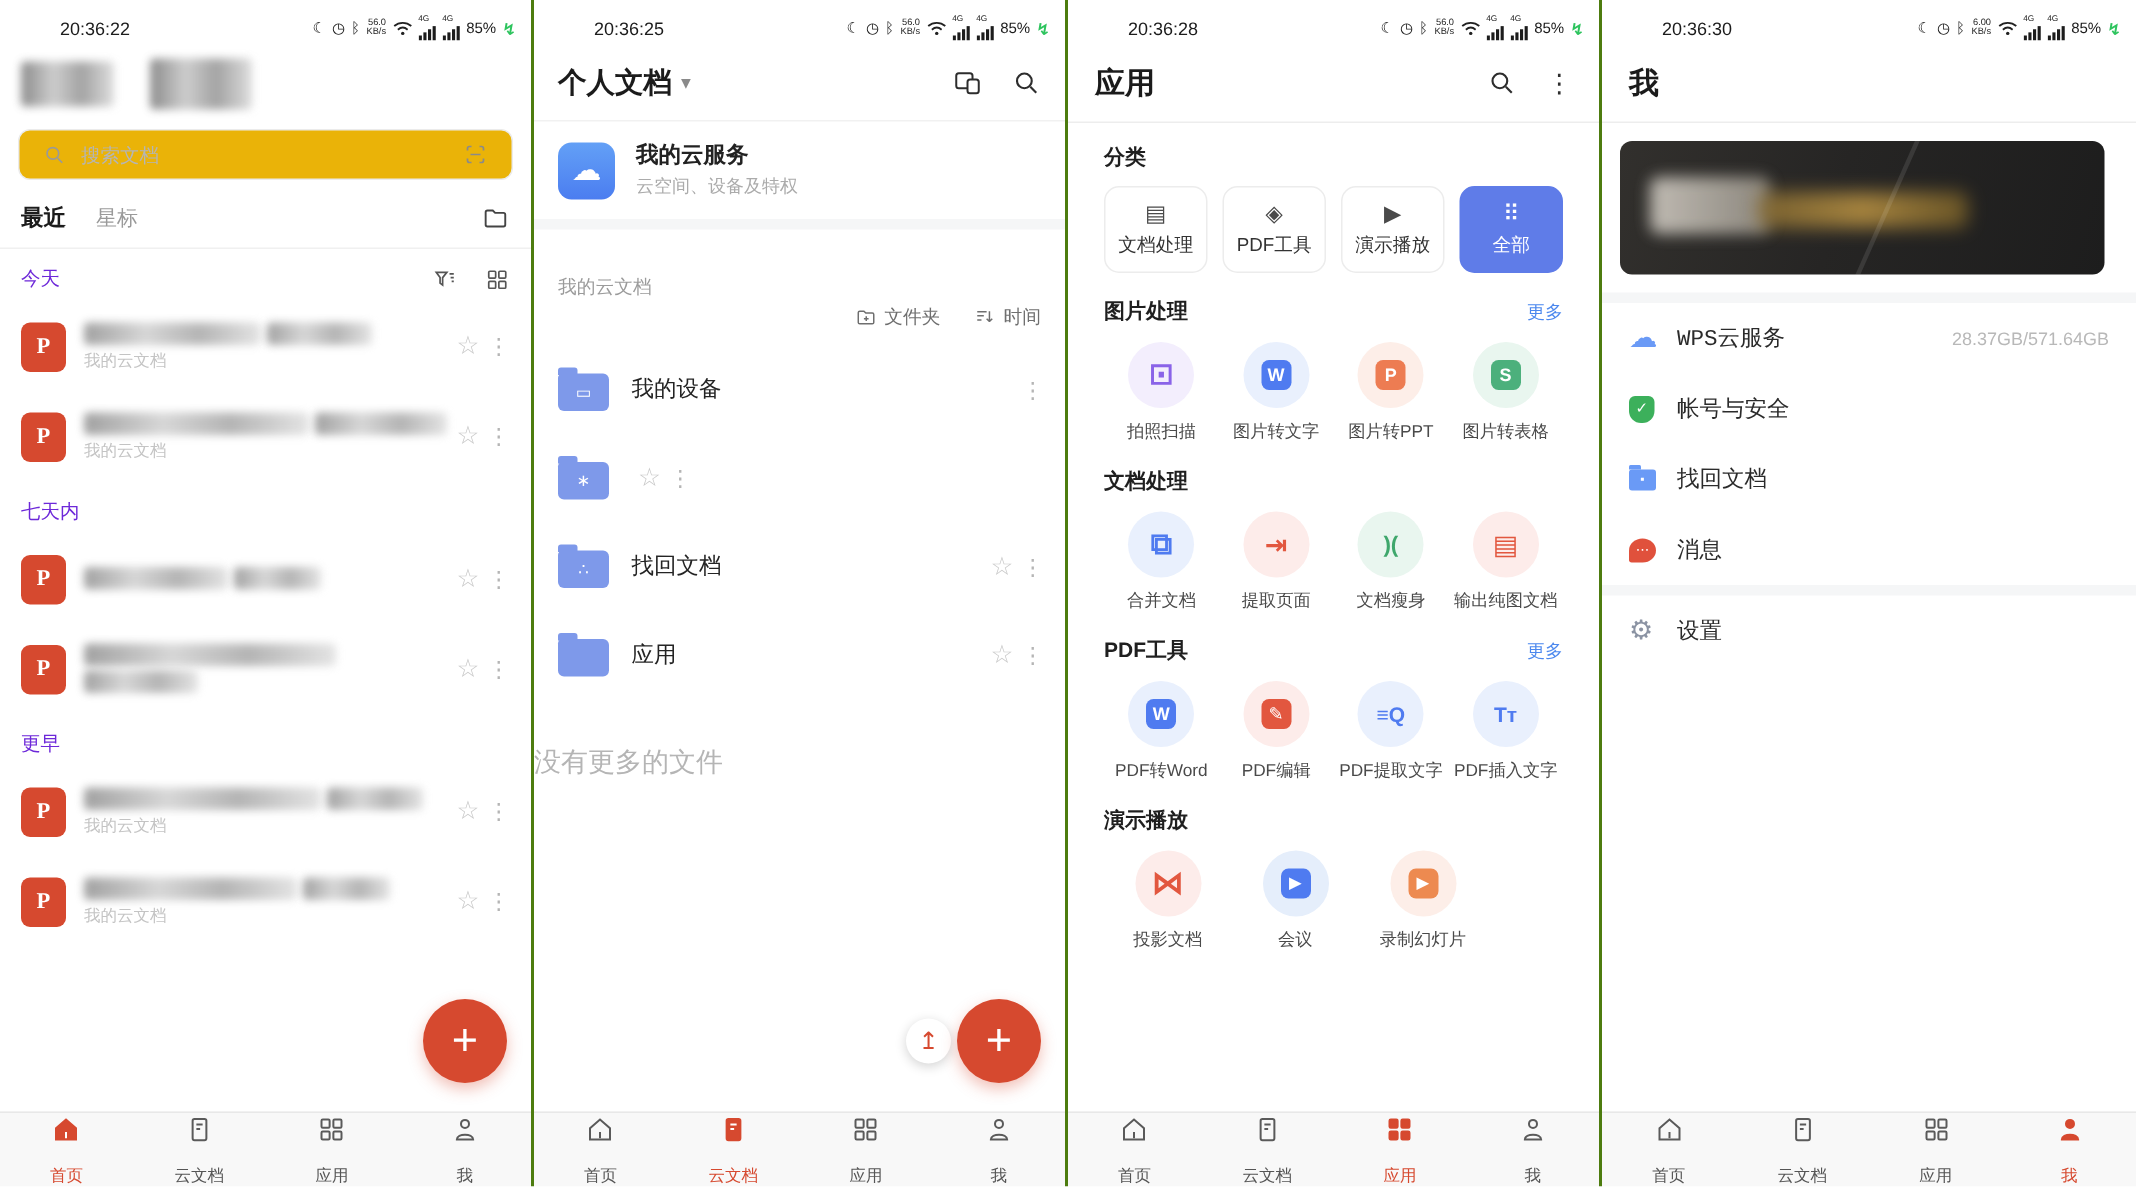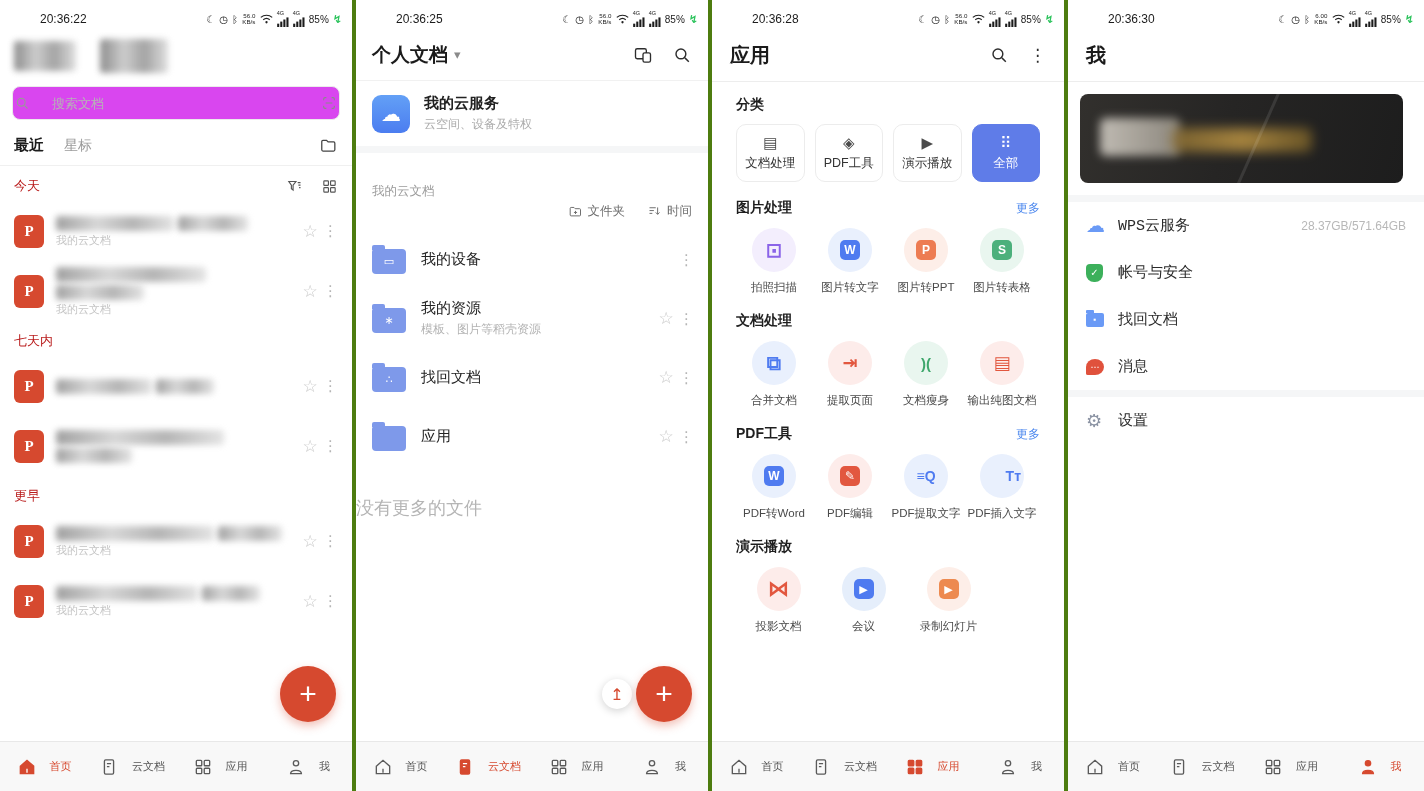--- a/index.html
+++ b/index.html
@@ -1,20 +1,20 @@
 <!DOCTYPE html>
 <html><head>
 <meta charset="utf-8">
 <style>
   * { margin:0; padding:0; box-sizing:border-box; }
   html,body { width:1424px; height:791px; overflow:hidden; background:#fff;
     font-family:"Liberation Sans","DejaVu Sans",sans-serif; color:#222; }
   .screens { display:flex; width:1424px; height:791px; }
   .panel { width:356px; height:791px; background:#fff; position:relative;
-    display:flex; flex-direction:column; border-right:4px solid #4d7c0f; }
+    display:flex; flex-direction:column; border-right:2px solid #4d7c0f; }
   .panel:last-child { border-right:none; }
 
   
   .status { height:30px; display:flex; align-items:center; justify-content:space-between;
     padding:8px 10px 0 40px; flex:none; }
   .time { font-size:12px; color:#1c1c1c; }
   .sic { display:flex; align-items:center; gap:4px; font-size:10px; color:#1c1c1c; }
   .sic .speed { display:inline-flex; flex-direction:column; align-items:center; line-height:1; }
   .sic .speed i { font-style:normal; font-size:6.5px; transform:scale(.95); }
   .sic svg.wifi { width:13px; height:10px; }
@@ -35,44 +35,44 @@
   .fab { position:absolute; right:16px; bottom:69px; width:56px; height:56px; border-radius:50%;
     background:#d6492f; color:#fff; font-size:30px; font-weight:300; display:flex;
     align-items:center; justify-content:center; box-shadow:0 4px 10px rgba(214,73,47,.35); }
   .upbtn { position:absolute; right:76px; bottom:82px; width:30px; height:30px; border-radius:50%;
     background:#fff; color:#d6492f; font-size:16px; display:flex; align-items:center;
     justify-content:center; box-shadow:0 2px 8px rgba(0,0,0,.18); }
 
   
   .bnav { margin-top:auto; height:50px; background:#f8f8f8; border-top:1px solid #e8e8e8;
     display:flex; flex:none; }
-  .bitem { flex:1; display:flex; flex-direction:row; align-items:center;
+  .bitem { flex:1; display:flex; flex-direction:column; align-items:center;
     justify-content:center; gap:13px; font-size:11px; color:#555; }
   .bitem svg { width:20px; height:20px; }
   .bitem svg .shape { fill:none; stroke:#5a5a5a; stroke-width:1.6; }
   .bitem svg .accent { fill:none; stroke:#5a5a5a; stroke-width:1.6; }
   .bitem.active { color:#d6492f; }
   .bitem.active svg .shape { fill:#d6492f; stroke:#d6492f; }
   .bitem.active svg .accent { stroke:#fff; }
 
   
   .logo-row { height:46px; padding:6px 14px 0; display:flex; gap:24px; align-items:center; flex:none; }
   .searchbar { margin:10px 12px 4px; height:34px; border:1px solid #ebebeb; border-radius:8px;
-    background:#d946ef; display:flex; align-items:center; padding:0 2px; gap:22px; flex:none; }
+    background:#eab308; display:flex; align-items:center; padding:0 16px; gap:10px; flex:none; }
   .searchbar input { border:none; outline:none; background:transparent; flex:1;
     font-size:13px; color:#333; font-family:inherit; }
   .searchbar input::placeholder { color:#b5b5b5; }
   .ic-gray { color:#8b8b8b; }
   .tabsrow { display:flex; align-items:center; gap:20px; padding:12px 14px 10px;
     border-bottom:1px solid #f0f0f0; flex:none; }
   .tab { font-size:14px; color:#9a9a9a; }
   .tab.active { font-size:15px; color:#1c1c1c; font-weight:bold; }
   .tabsrow .spacer, .secrow .spacer { flex:1; }
   .secrow { display:flex; align-items:center; gap:18px; padding:11px 14px 6px;
-    font-size:13px; color:#b91c1c; flex:none; }
+    font-size:13px; color:#6d28d9; flex:none; }
   .frow { display:flex; align-items:center; padding:0 12px 0 14px; height:60px; flex:none; }
   .ficon { width:30px; height:33px; background:#d6492f; border-radius:6px; color:#fff;
     display:flex; align-items:center; justify-content:center; font-size:15px; font-weight:bold;
     margin-right:12px; flex:none; font-family:"Liberation Serif","DejaVu Serif",serif; }
   .fmeta { flex:1; min-width:0; }
   .fsub { font-size:11px; color:#c4c4c4; margin-top:1px; }
 
   
   .p2head { display:flex; align-items:center; padding:12px 16px 12px; flex:none;font-family:Liberation Serif, serif; }
   .p2title { font-size:19px; font-weight:bold; color:#1b1b1b; }
@@ -418,24 +418,20 @@
     <div class="p2row">
       <span class="folder">▭</span>
       <span class="p2meta">
         <div class="p2t">我的设备</div>
       </span>
       <span class="star ghost">☆</span>
       <span class="dots">⋮</span>
     </div>
     <div class="p2row">
       <span class="folder">∗</span>
-      <span class="p2meta">
-        <div class="p2t">我的资源</div>
-        <div class="p2s">模板、图片等稻壳资源</div>
-      </span>
       <span class="star">☆</span>
       <span class="dots">⋮</span>
     </div>
     <div class="p2row">
       <span class="folder">∴</span>
       <span class="p2meta">
         <div class="p2t">找回文档</div>
       </span>
       <span class="star">☆</span>
       <span class="dots">⋮</span>
@@ -643,21 +639,21 @@
             </span>
           <span class="app-label">PDF编辑</span>
         </div>
         <div class="app">
           <span class="tile" style="background-color: rgb(233, 240, 253);">
               <span class="gl" style="color: rgb(79, 123, 240); background-color: transparent; font-size: 14px;">≡Q</span>
             </span>
           <span class="app-label">PDF提取文字</span>
         </div>
         <div class="app">
-          <span class="tile" style="background-color: rgb(233, 240, 253); justify-content: flex-end;">
+          <span class="tile" style="background-color: rgb(233, 240, 253);">
               <span class="gl" style="color: rgb(79, 123, 240); background-color: transparent; font-size: 14px;">Tт</span>
             </span>
           <span class="app-label">PDF插入文字</span>
         </div>
       </div>
     </div>
 
     <div class="group">
       <div class="ghead">
         <span class="gtitle">演示播放</span>

